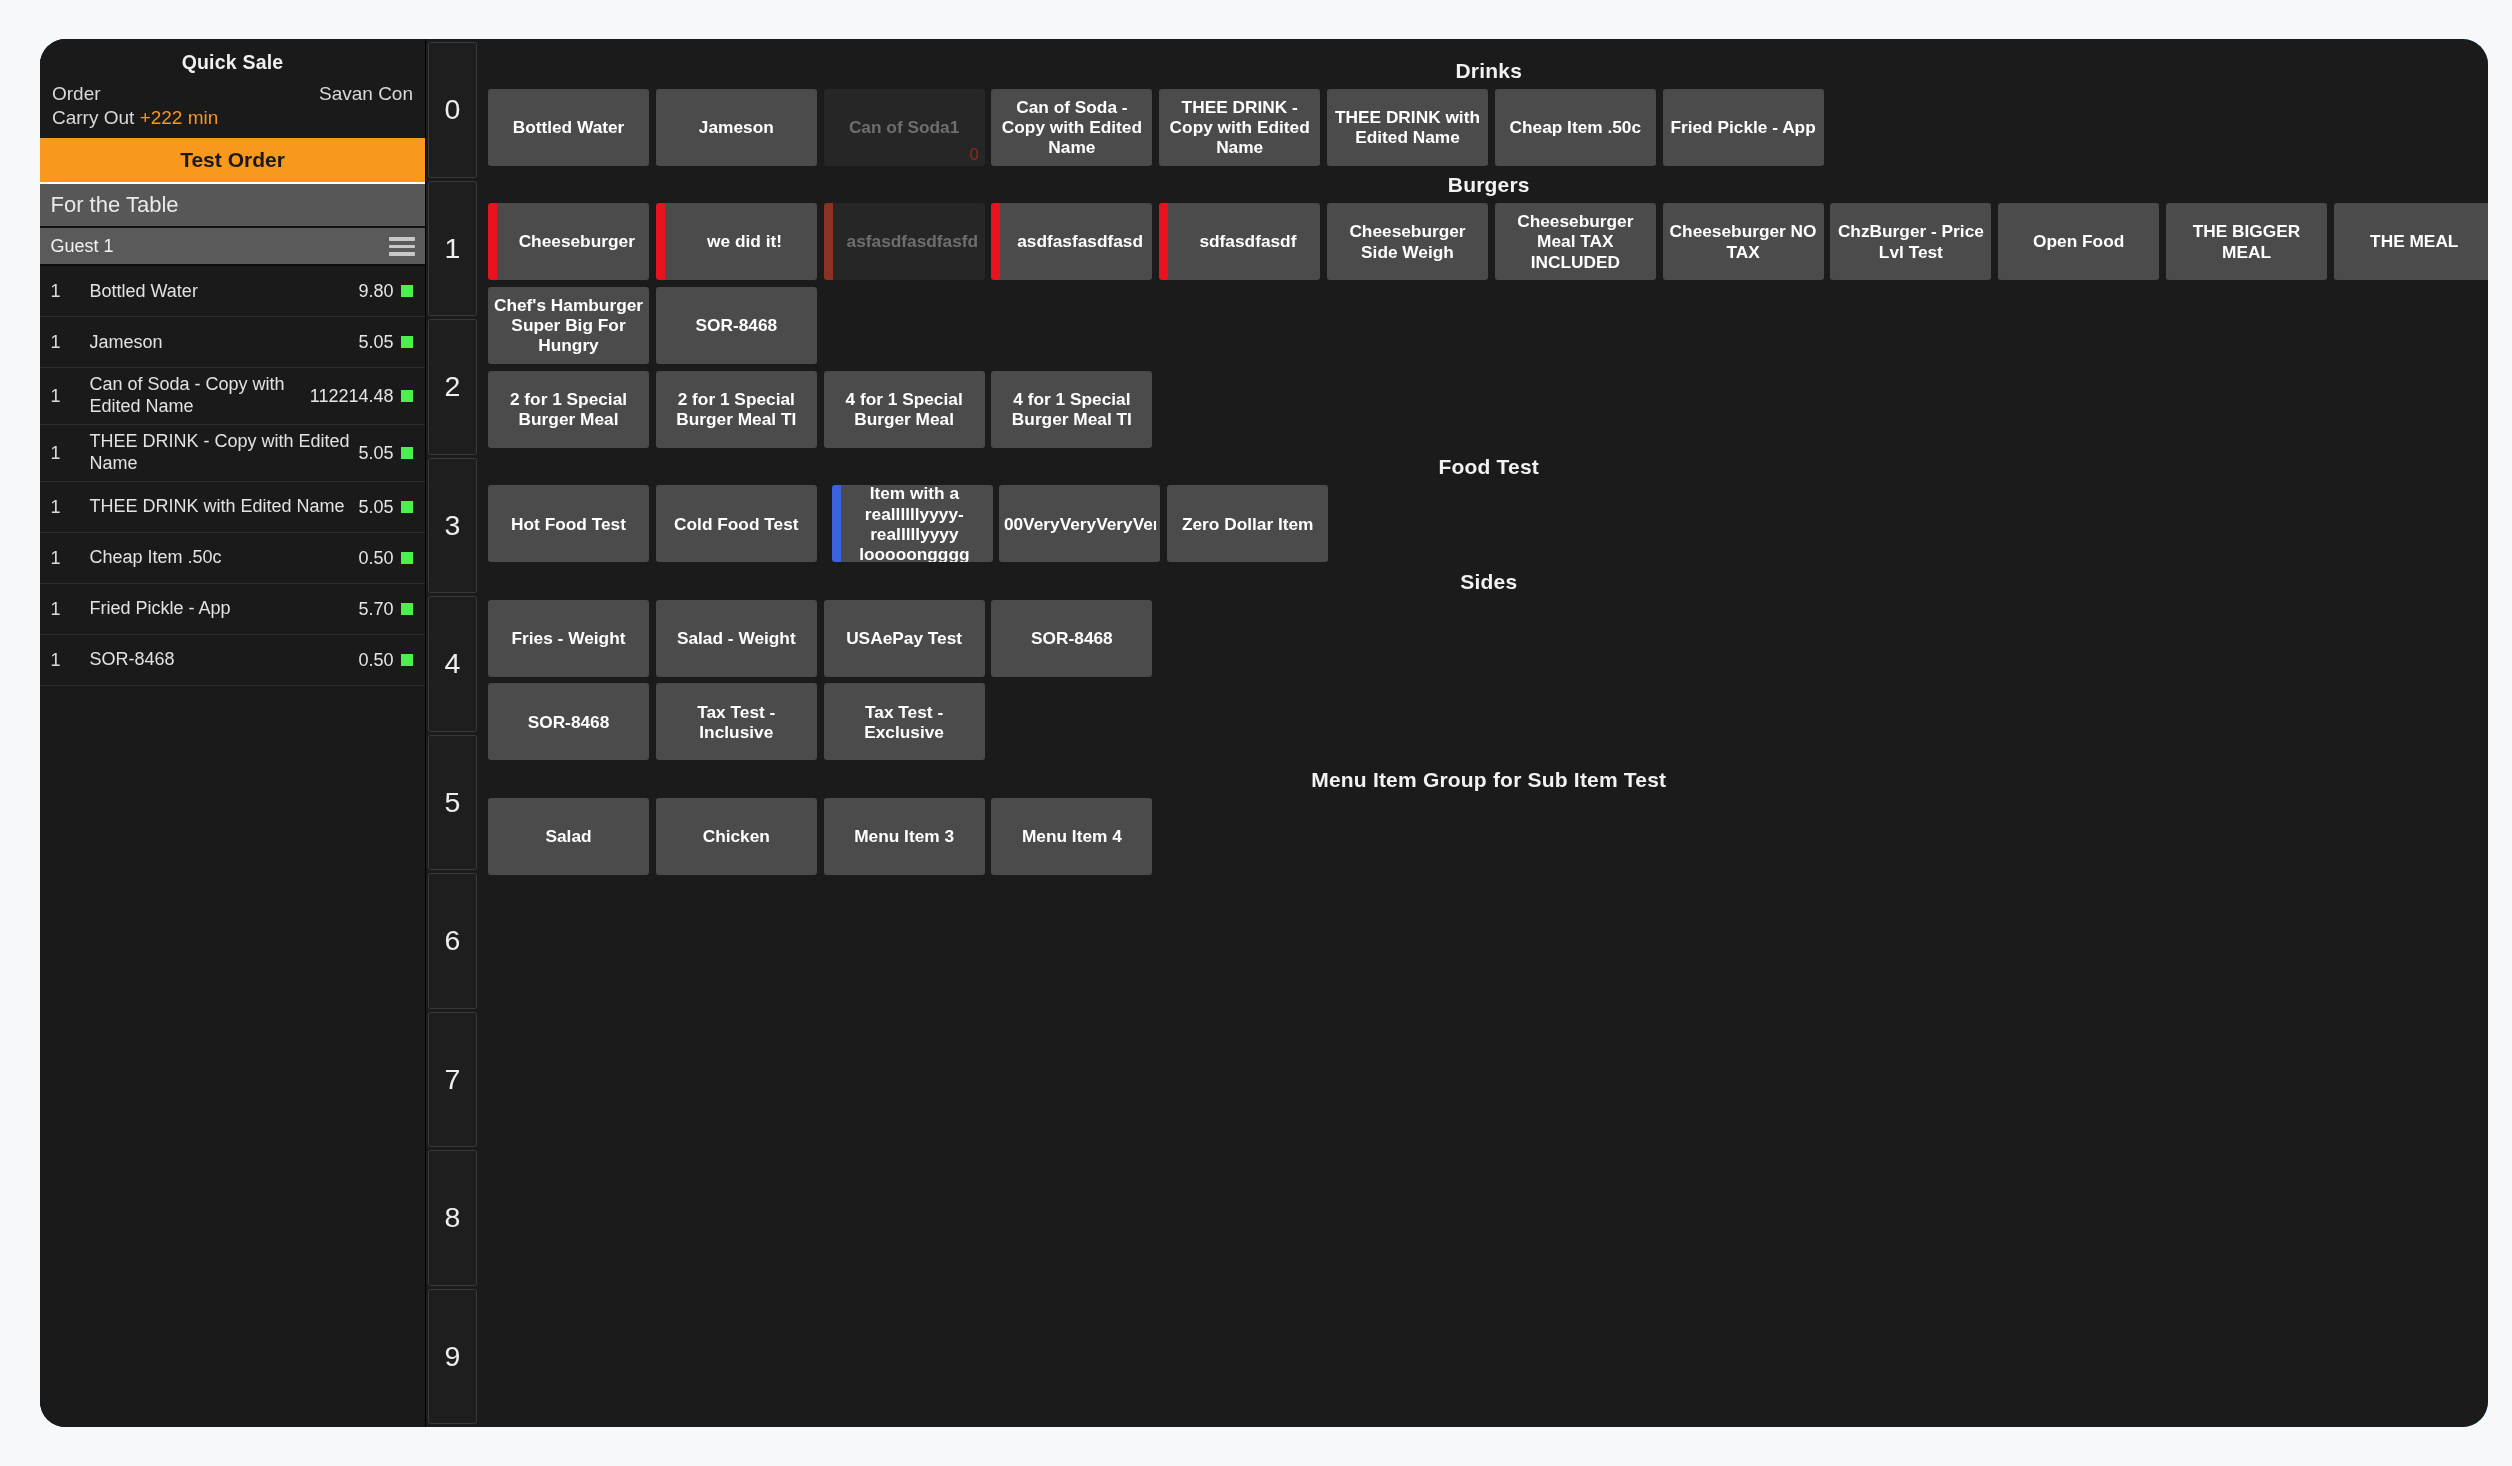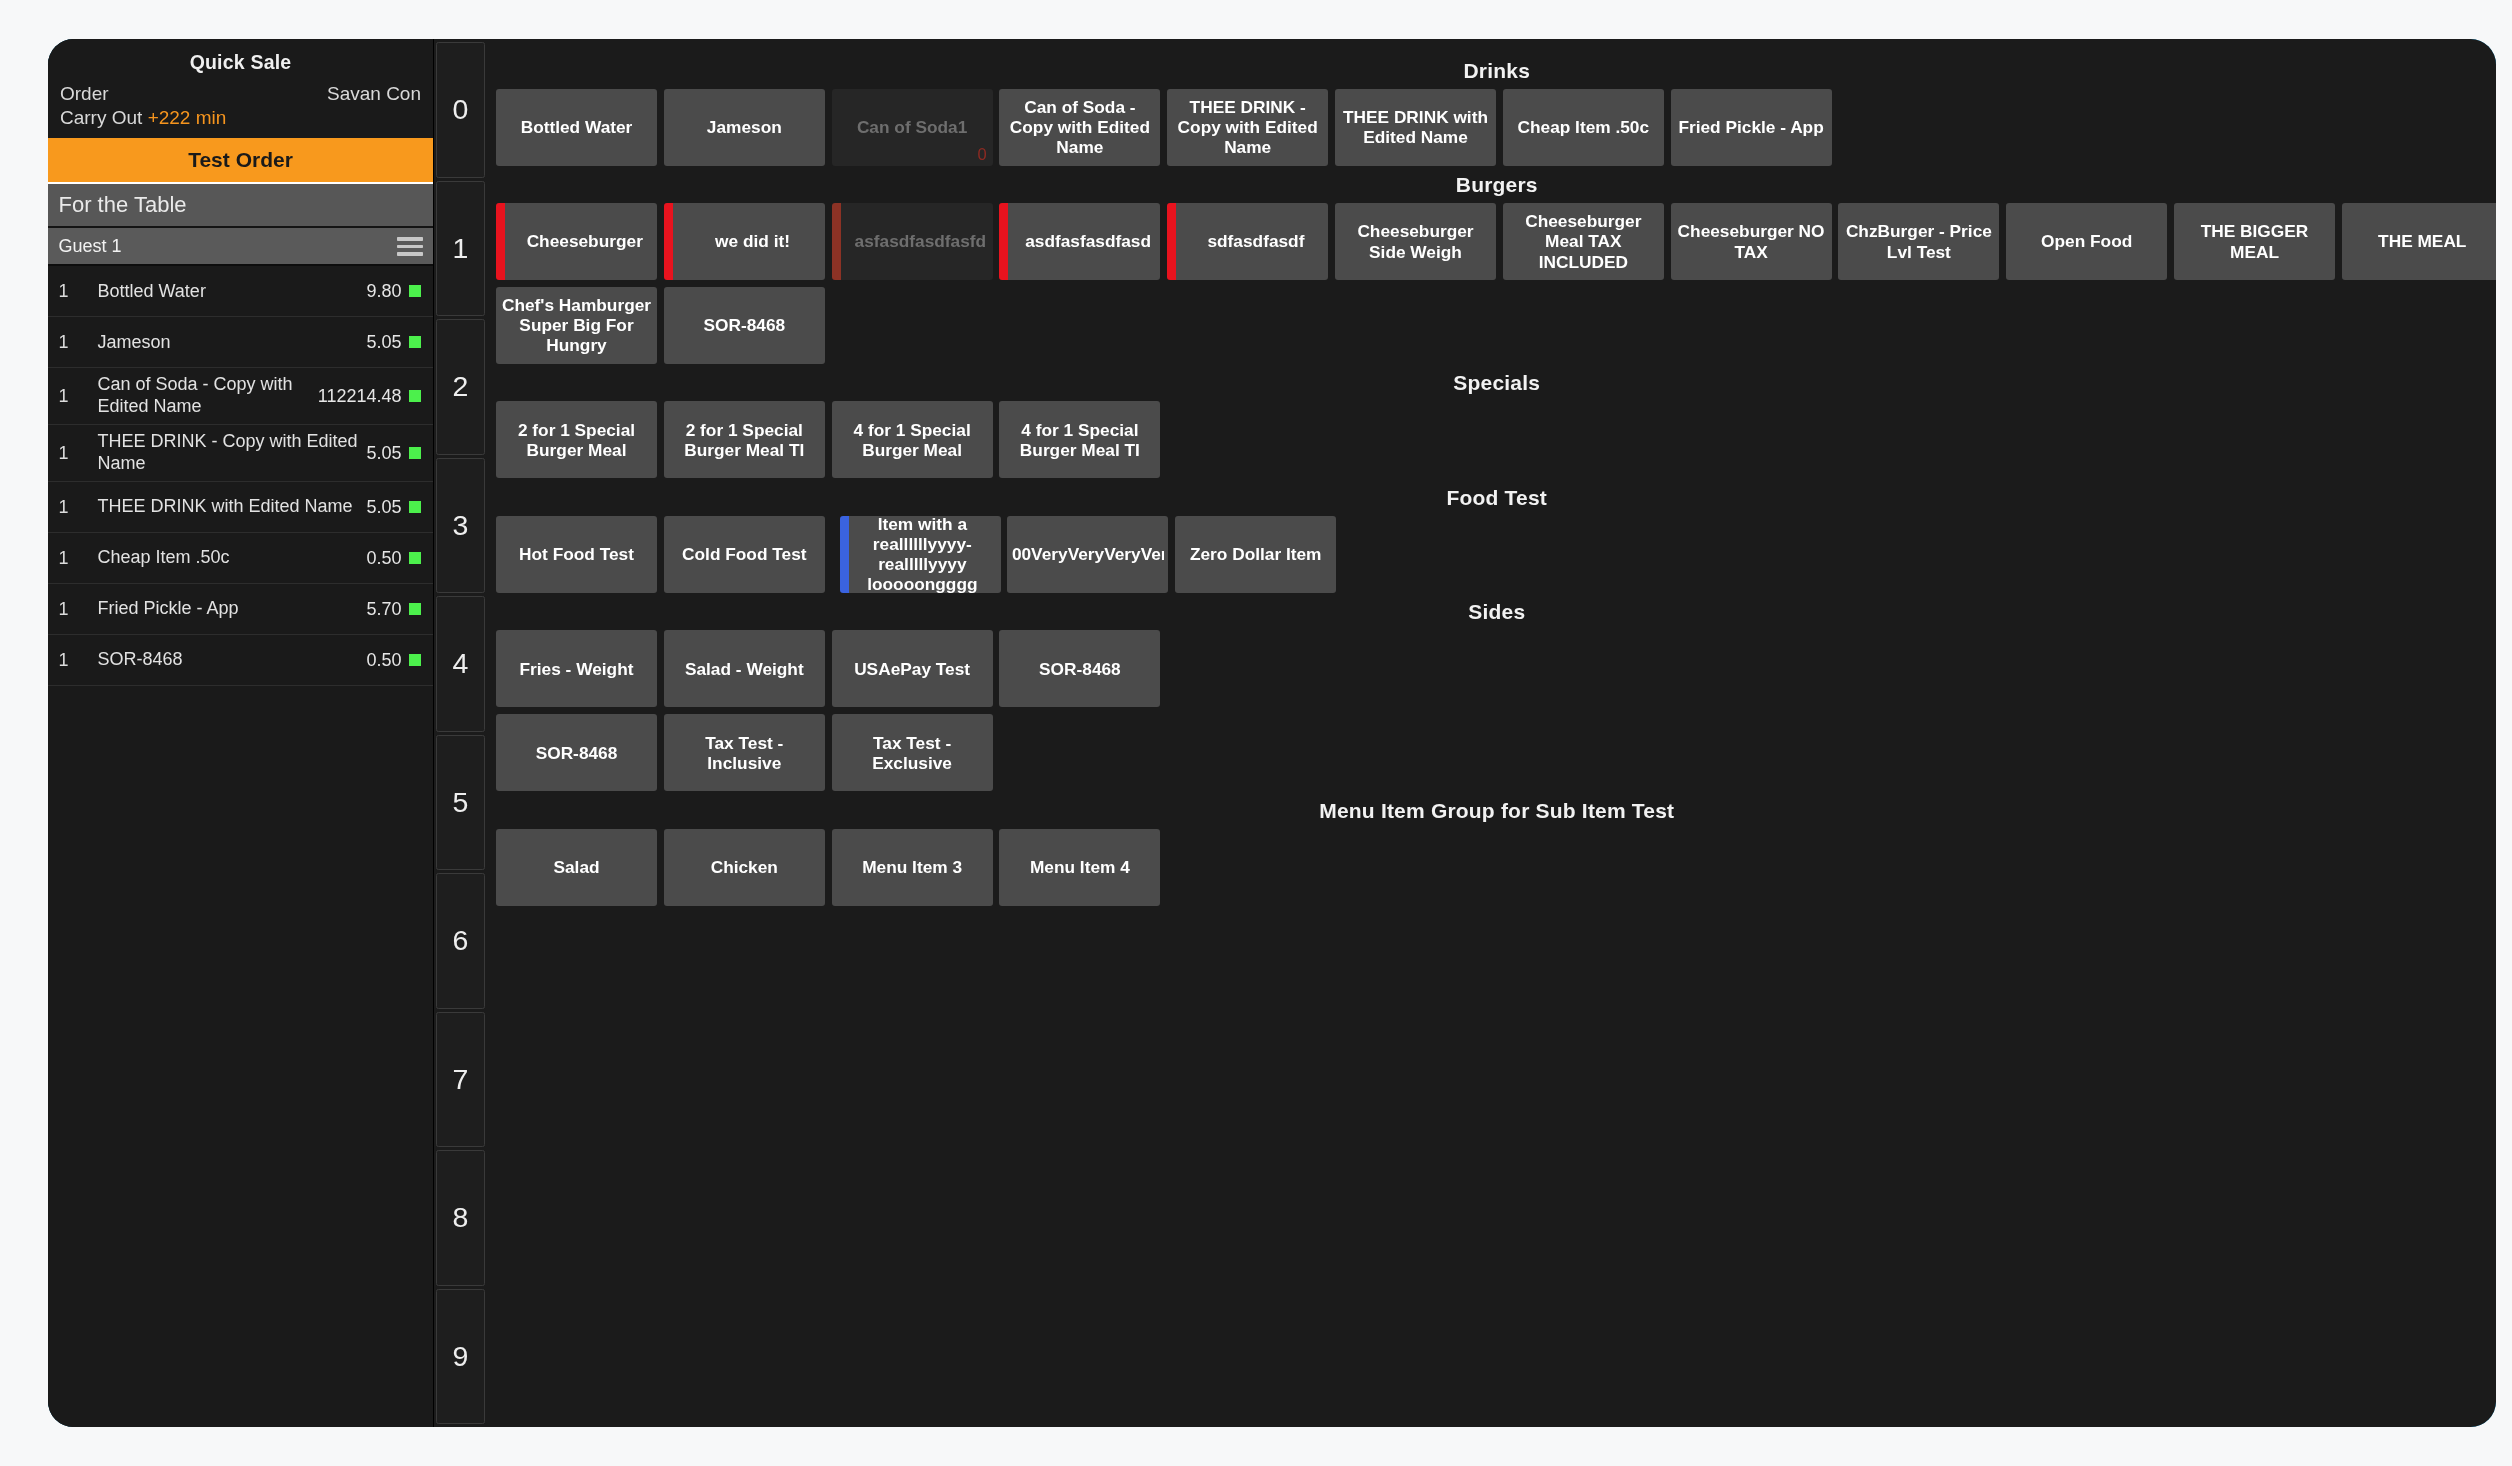--- a/index.html
+++ b/index.html
@@ -7,21 +7,21 @@
   html, body {
     width: 2512px;
     height: 1466px;
     background: #f7f8f9;
     font-family: "Liberation Sans", sans-serif;
     overflow: hidden;
   }
 
   #app-window {
     position: absolute;
-    left: 48px;
+    left: 40px;
     top: 39px;
     width: 2448px;
     height: 1388px;
     background: #0ea5e9;
     border-radius: 25.5px;
     overflow: hidden;
     display: flex;
     flex-direction: row;
   }
 
@@ -381,21 +381,20 @@
         </div>
       </div>
       <div class="btn-row">
         <div class="menu-btn">
           <span class="btn-label">Chef's Hamburger Super Big For Hungry</span>
         </div>
         <div class="menu-btn">
           <span class="btn-label">SOR-8468</span>
         </div>
       </div>
-      <div class="section-title">Specials</div>
       <div class="btn-row">
         <div class="menu-btn">
           <span class="btn-label">2 for 1 Special Burger Meal</span>
         </div>
         <div class="menu-btn">
           <span class="btn-label">2 for 1 Special Burger Meal TI</span>
         </div>
         <div class="menu-btn">
           <span class="btn-label">4 for 1 Special Burger Meal</span>
         </div>

